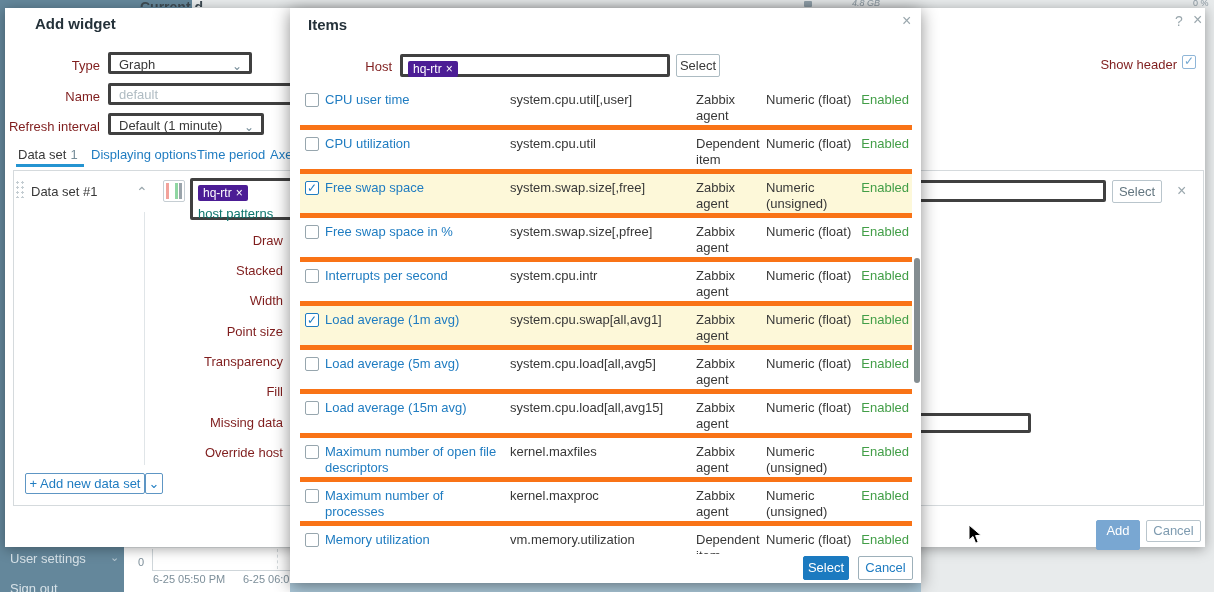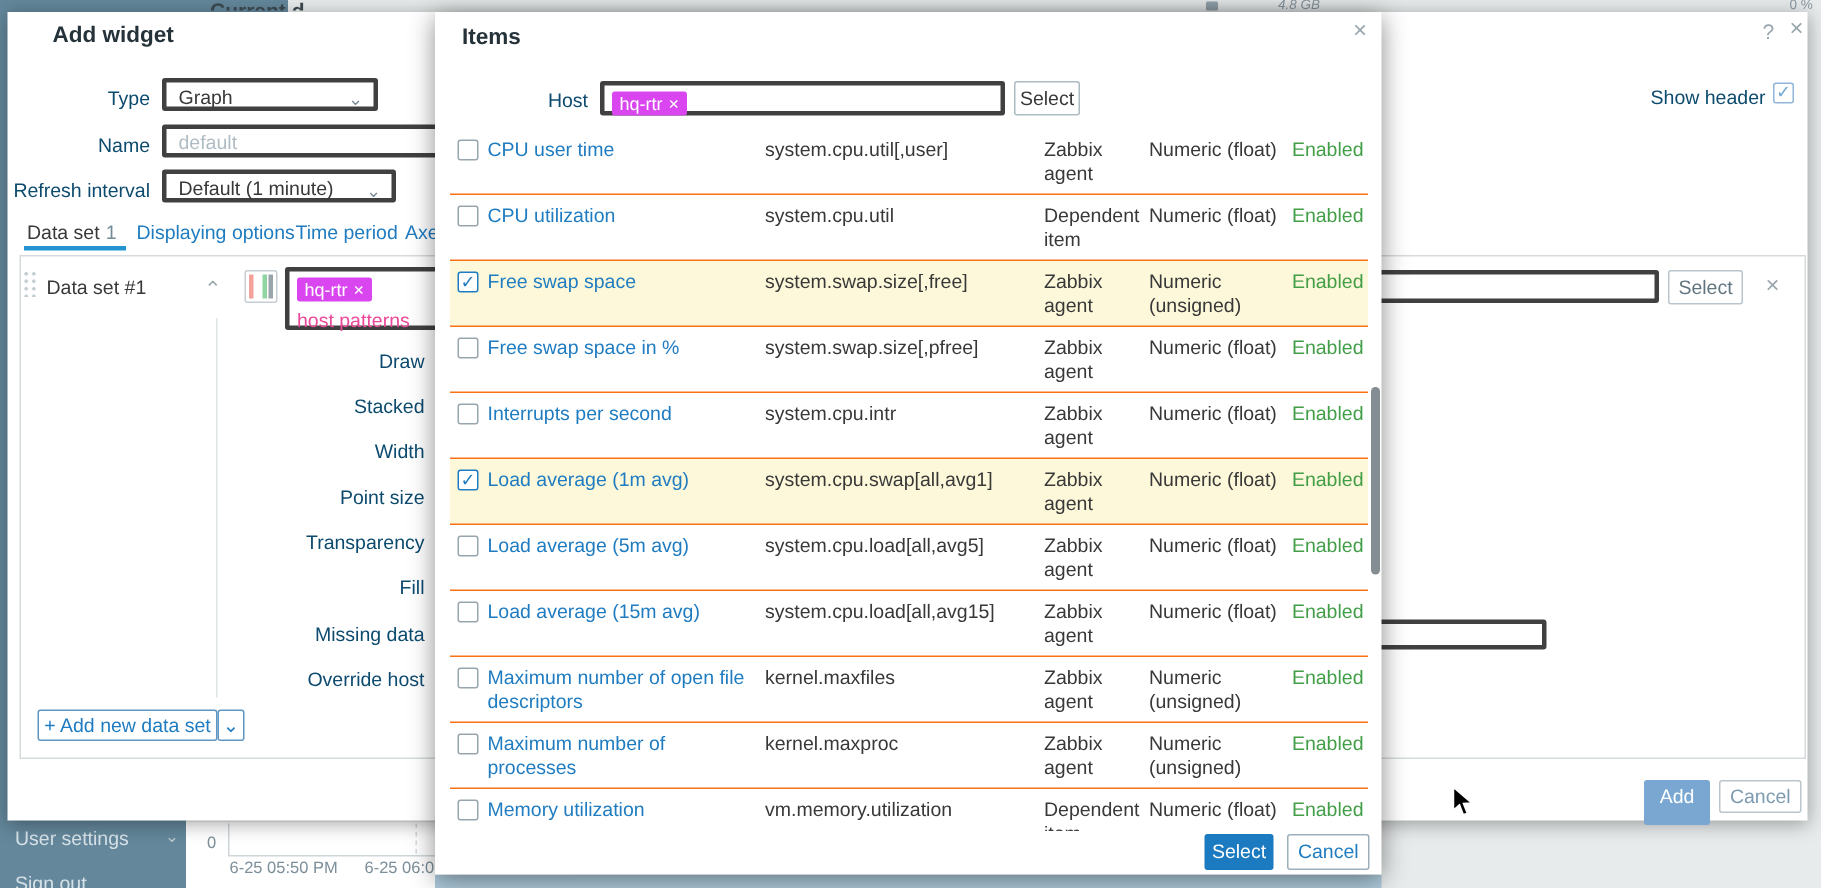--- a/index.html
+++ b/index.html
@@ -26,25 +26,25 @@
   
   .dlg{left:5px;top:8px;width:1200px;height:539px;background:#fff;
        box-shadow:0 2px 12px rgba(0,0,0,.35);}
   .modal{left:290px;top:8px;width:631px;height:575px;background:#fff;
          box-shadow:0 3px 16px rgba(0,0,0,.45);}
   .dlg-title{font-weight:bold;font-size:15px;color:#25323a;}
   .icon-btn{color:#9aa7ad;font-size:14px;cursor:pointer;}
   .close-x{font-size:16px;line-height:14px;}
 
   
-  .lbl{text-align:right;color:#0c4a6e;}
+  .lbl{text-align:right;color:#7f1d1d;}
   .select-box,.input-box{border:3px solid #404040;border-radius:2px;background:#fff;
         line-height:20px;padding:0 8px;box-sizing:border-box;}
   .select-box .chev{position:absolute;right:7px;top:1px;color:#768d99;font-size:12px;}
-  .placeholder{color:#ec4899;}
+  .placeholder{color:#0f766e;}
   input.input-box{font-family:"Liberation Sans",sans-serif;font-size:13px;color:#383838;outline:none;}
   input.input-box::placeholder{color:#b0bcc3;}
 
   .cb{display:inline-block;width:14px;height:14px;background:#fff;border:1px solid #97a6ae;
       border-radius:2px;box-sizing:border-box;position:relative;}
   .cb.checked{border-color:#1f7cc1;}
   .cb.checked::after{content:"✓";position:absolute;left:1px;top:-2px;font-size:12px;color:#1f7cc1;}
   .cb.checked.lightblue::after{color:#74a8d2;}
   .cb.checked.lightblue{border-color:#8fb6d8;}
 
@@ -53,36 +53,36 @@
   .tab-active{color:#383838;}
   .tab-badge{color:#768d99;margin-left:4px;}
   .tab-underline{height:3px;background:#2494d1;}
   .panel{border:1px solid #d5dadd;}
   .v-divider{width:1px;background:#e0e5e8;}
   .drag-dots{width:9px;height:18px;background-image:radial-gradient(#c3ccd1 1.2px,transparent 1.3px);
              background-size:5px 5px;}
   .swatch{width:22px;height:22px;border:1px solid #c6ced3;border-radius:2px;background:#fff;
           display:flex;padding:2px;box-sizing:border-box;gap:1px;}
   .swatch i{flex:1;}
-  .chip{display:inline-block;background:#d946ef;color:#fff;font-size:12px;border-radius:2px;
+  .chip{display:inline-block;background:#4c1d95;color:#fff;font-size:12px;border-radius:2px;
         padding:1px 5px;line-height:14px;}
   .chip .x{margin-left:4px;cursor:pointer;}
 
   .btn{display:inline-block;text-align:center;border-radius:2px;box-sizing:border-box;cursor:pointer;}
   .btn-neutral{background:#fff;border:1px solid #acbbc2;color:#383838;line-height:21px;}
   .btn-neutral-dim{background:#fff;border:1px solid #b9c5cc;color:#62757f;line-height:21px;}
   .btn-primary{background:#1b7ac0;color:#fff;border:1px solid #1b7ac0;line-height:22px;}
   .btn-outline-blue{background:#fff;border:1px solid #9db0ba;color:#1f7cc1;line-height:22px;}
   .btn-add{background:#79a7d2;color:#fff;border:1px solid #79a7d2;line-height:20px;}
   .btn-cancel-dim{background:#fff;border:1px solid #b9c5cc;color:#7e9bb0;line-height:20px;}
   .btn-dataset{background:#fff;border:1px solid #5e96c4;color:#1f7cc1;line-height:19px;}
 
   
   .rows-viewport{left:10px;top:78px;width:612px;height:468px;overflow:hidden;}
-  .item-row{position:relative;height:44px;border-bottom:1px solid #f97316;box-sizing:border-box;}
+  .item-row{position:relative;height:44px;border-bottom:5px solid #f97316;box-sizing:border-box;}
   .item-row.hl{background:#fdf8d9;}
   .item-row span{position:absolute;line-height:16px;}
   .c-cb{left:5px;top:7px;}
   .c-name{left:25px;top:6px;width:172px;}
   .c-key{left:210px;top:6px;width:180px;}
   .c-src{left:396px;top:6px;width:64px;}
   .c-type{left:466px;top:6px;width:98px;}
   .c-status{right:3px;top:6px;color:#429e47;}
   .scroll-thumb{left:624px;top:250px;width:6px;height:125px;background:#848d91;border-radius:3px;}
 </style>

